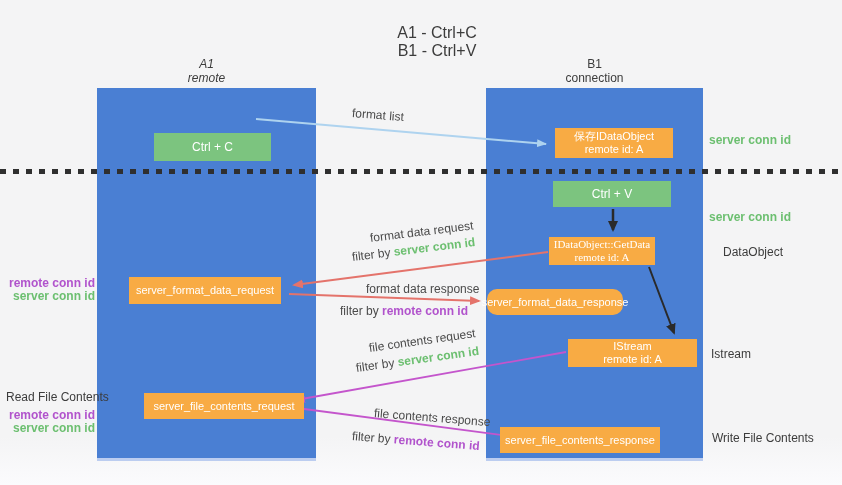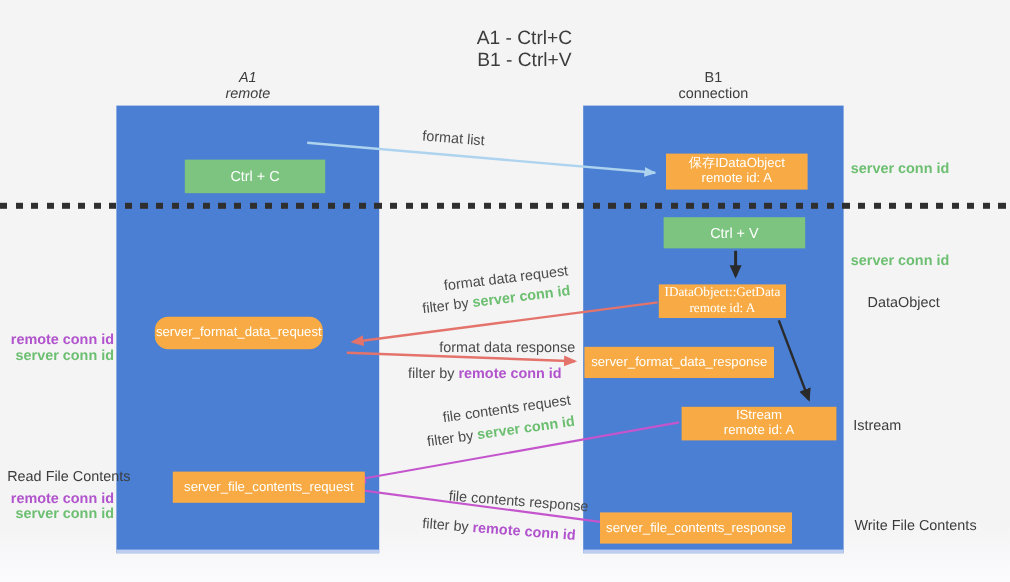--- a/index.html
+++ b/index.html
@@ -22,22 +22,22 @@
   #arrows{position:absolute;left:0;top:0;z-index:4;pointer-events:none;}
   .node{position:absolute;z-index:5;color:#fff;font-size:11px;line-height:13px;
     display:flex;flex-direction:column;align-items:center;justify-content:center;
     text-align:center;white-space:nowrap;}
   .green-node{background:var(--box-green,#7cc47f);}
   .orange-node{background:var(--box-orange,#f8ab44);}
   #box-ctrl-c{left:154px;top:105px;width:117px;height:28px;font-size:12px;margin-top:28px;}
   #box-ctrl-v{left:553px;top:181px;width:118px;height:26px;font-size:12px;}
   #box-save{left:555px;top:128px;width:118px;height:30px;}
   #box-getdata{left:549px;top:237px;width:106px;height:28px;font-family:Liberation Serif, serif;}
-  #box-format-req{left:129px;top:264px;width:140px;height:27px;border-radius:11px;}
-  #box-format-resp{left:487px;top:289px;width:158px;height:26px;}
+  #box-format-req{left:129px;top:277px;width:152px;height:27px;}
+  #box-format-resp{left:487px;top:289px;width:136px;height:26px;border-radius:10px;}
   #box-istream{left:568px;top:339px;width:129px;height:28px;}
   #box-file-req{left:144px;top:393px;width:160px;height:26px;}
   #box-file-resp{left:500px;top:427px;width:160px;height:26px;}
   .msg{position:absolute;z-index:6;font-size:12px;color:#4a4a4a;white-space:nowrap;transform-origin:left center;}
   .side{position:absolute;z-index:6;font-size:12px;white-space:nowrap;color:var(--text-ink,#3c3c3c);}
   .key-green{color:var(--text-green,#6cbf70);font-weight:bold;}
   .key-purple{color:var(--text-purple,#b153cc);font-weight:bold;}
   #lbl-format-list{left:352px;top:106px;transform:rotate(4.5deg);}
   #lbl-fdr-1{left:370px;top:231px;transform:rotate(-7deg);}
   #lbl-fdr-2{left:352px;top:250px;transform:rotate(-7deg);}

